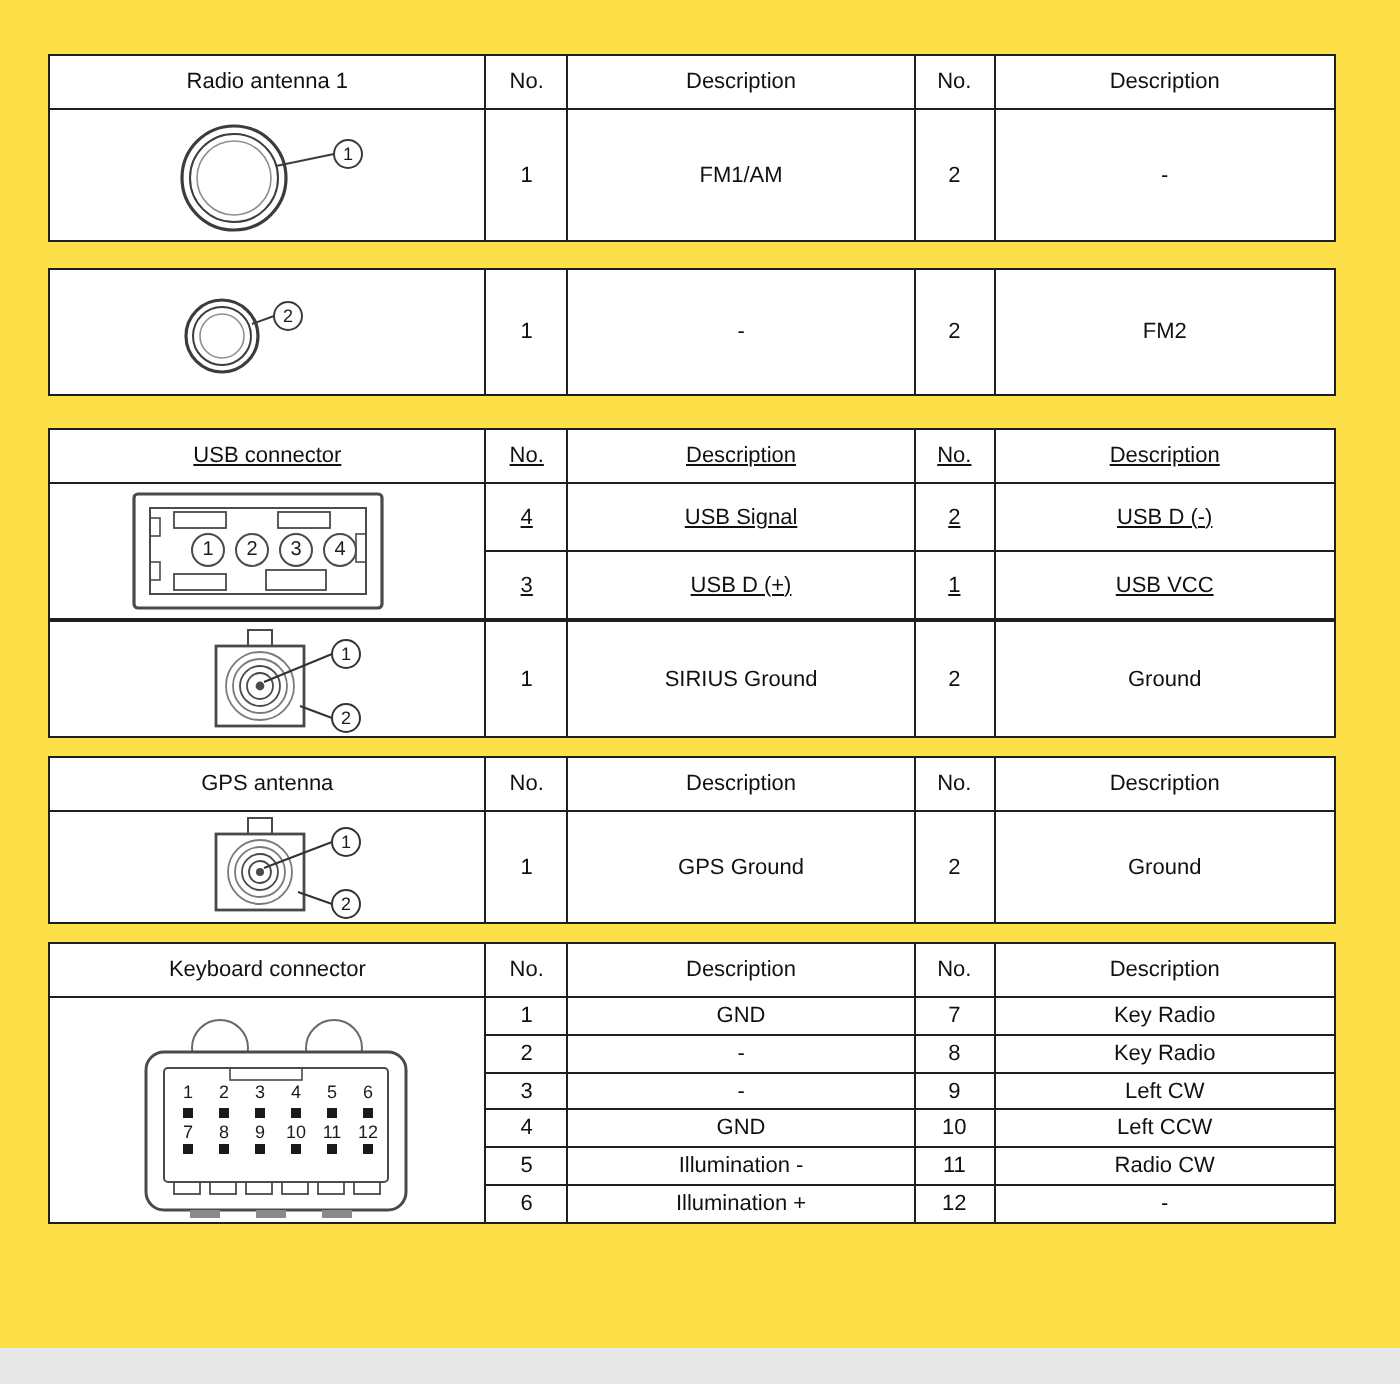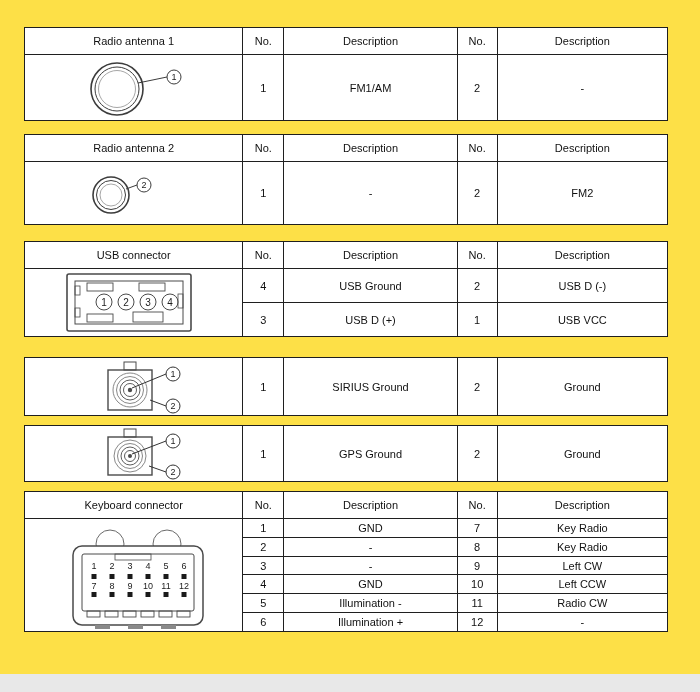--- a/index.html
+++ b/index.html
@@ -15,21 +15,21 @@
   }
   table.spec td{
     border:1px solid #1f1f1f;text-align:center;vertical-align:middle;
     font-size:11px;padding:0 2px;color:#111;overflow:hidden;
   }
   col.c-diag{width:218px;} col.c-no{width:41px;} col.c-desc{width:173px;}
   col.c-no2{width:40px;} col.c-desc2{width:170px;}
   tr.h26>td{height:26px;}
   tr.b65>td{height:65px;} tr.b62>td{height:62px;} tr.b33>td{height:33px;}
   tr.b57>td{height:57px;} tr.b55>td{height:55px;} tr.b17>td{height:17px;}
-  .mb13{margin-bottom:13px;} .mb16{margin-bottom:16px;} .mb10{margin-bottom:20px;}
+  .mb13{margin-bottom:13px;} .mb16{margin-bottom:16px;} .mb10{margin-bottom:0;text-decoration:underline;}
   .mb9{margin-bottom:9px;}
   td.diag{padding:0;}
   svg{display:block;margin:0 auto;}
   svg text{font-family:"Liberation Sans",sans-serif;fill:#1c1c1c;}
   .co-num{font-size:9px;}
   .pin-num{font-size:9px;}
   .usb-num{font-size:10px;}
 </style>
 </head>
 <body>
@@ -75,27 +75,20 @@
 
   <table class="spec mb16">
     <colgroup>
         <col class="c-diag">
         <col class="c-no">
         <col class="c-desc">
         <col class="c-no2">
         <col class="c-desc2">
       </colgroup>
     <tbody>
-        <tr class="h26">
-      <td>Radio antenna 2</td>
-      <td>No.</td>
-      <td>Description</td>
-      <td>No.</td>
-      <td>Description</td>
-    </tr>
     <tr class="b62">
       <td class="diag">
         <svg width="218" height="60" viewBox="0 0 218 60">
           <g fill="none" stroke="#3c3c3c">
             <circle cx="84" cy="32" r="18" stroke-width="1.6"></circle>
             <circle cx="84" cy="32" r="14.5" stroke-width="1"></circle>
             <circle cx="84" cy="32" r="11" stroke="#8f8f8f" stroke-width="0.8"></circle>
             <line x1="99" y1="26" x2="110" y2="22" stroke-width="1"></line>
             <circle cx="117" cy="22" r="7" stroke-width="1"></circle>
           </g>
@@ -144,21 +137,21 @@
             <circle cx="121" cy="32" r="8" stroke-width="1"></circle>
             <circle cx="143" cy="32" r="8" stroke-width="1"></circle>
           </g>
           <text class="usb-num" x="77" y="32" text-anchor="middle" dominant-baseline="central">1</text>
           <text class="usb-num" x="99" y="32" text-anchor="middle" dominant-baseline="central">2</text>
           <text class="usb-num" x="121" y="32" text-anchor="middle" dominant-baseline="central">3</text>
           <text class="usb-num" x="143" y="32" text-anchor="middle" dominant-baseline="central">4</text>
         </svg>
       </td>
       <td>4</td>
-      <td>USB Ground</td>
+      <td>USB Signal</td>
       <td>2</td>
       <td>USB D (-)</td>
     </tr>
     <tr class="b33">
       <td>3</td>
       <td>USB D (+)</td>
       <td>1</td>
       <td>USB VCC</td>
     </tr>
   </tbody>
@@ -205,20 +198,27 @@
 
   <table class="spec mb9">
     <colgroup>
         <col class="c-diag">
         <col class="c-no">
         <col class="c-desc">
         <col class="c-no2">
         <col class="c-desc2">
       </colgroup>
     <tbody>
+        <tr class="h26">
+      <td>GPS antenna</td>
+      <td>No.</td>
+      <td>Description</td>
+      <td>No.</td>
+      <td>Description</td>
+    </tr>
     <tr class="b55">
       <td class="diag">
         <svg width="218" height="53" viewBox="0 0 218 53">
           <g fill="none" stroke="#4a4a4a">
             <rect x="97" y="2" width="12" height="8" stroke-width="1"></rect>
             <rect x="81" y="10" width="44" height="38" stroke-width="1.4"></rect>
             <circle cx="103" cy="29" r="16" stroke="#7a7a7a" stroke-width="0.9"></circle>
             <circle cx="103" cy="29" r="12.5" stroke="#7a7a7a" stroke-width="0.9"></circle>
             <circle cx="103" cy="29" r="9" stroke-width="0.9"></circle>
             <circle cx="103" cy="29" r="5.5" stroke-width="0.9"></circle>

